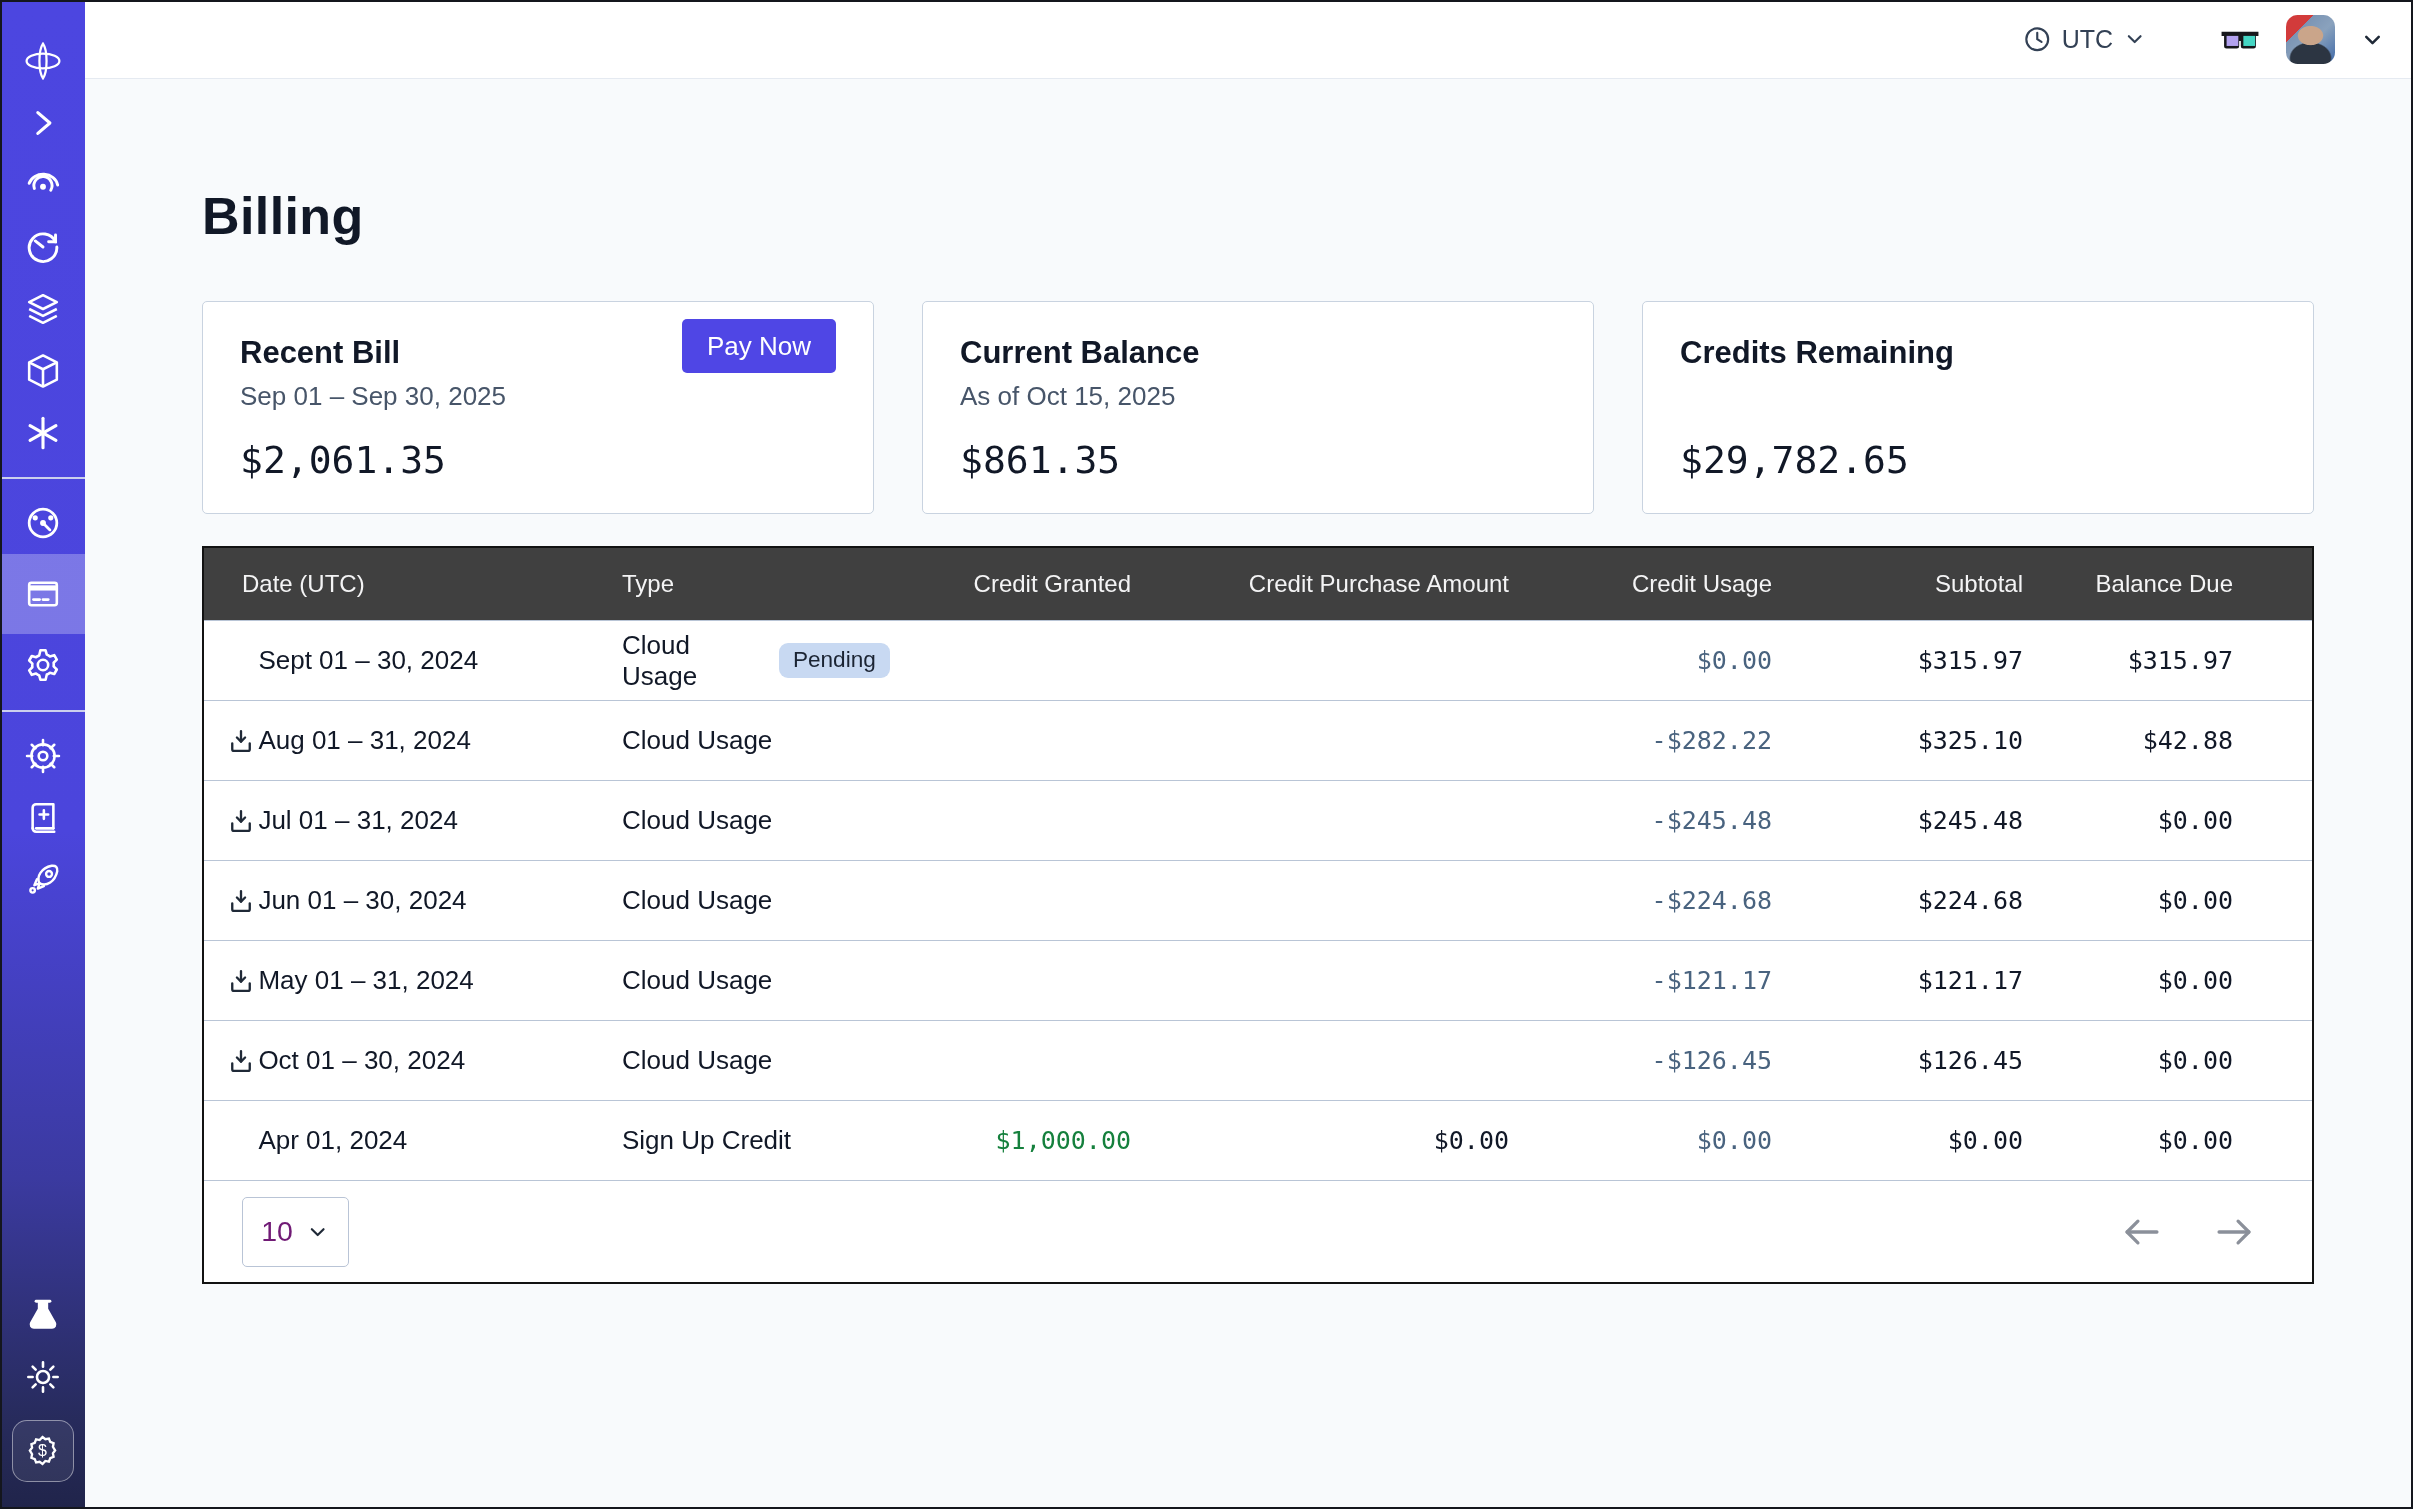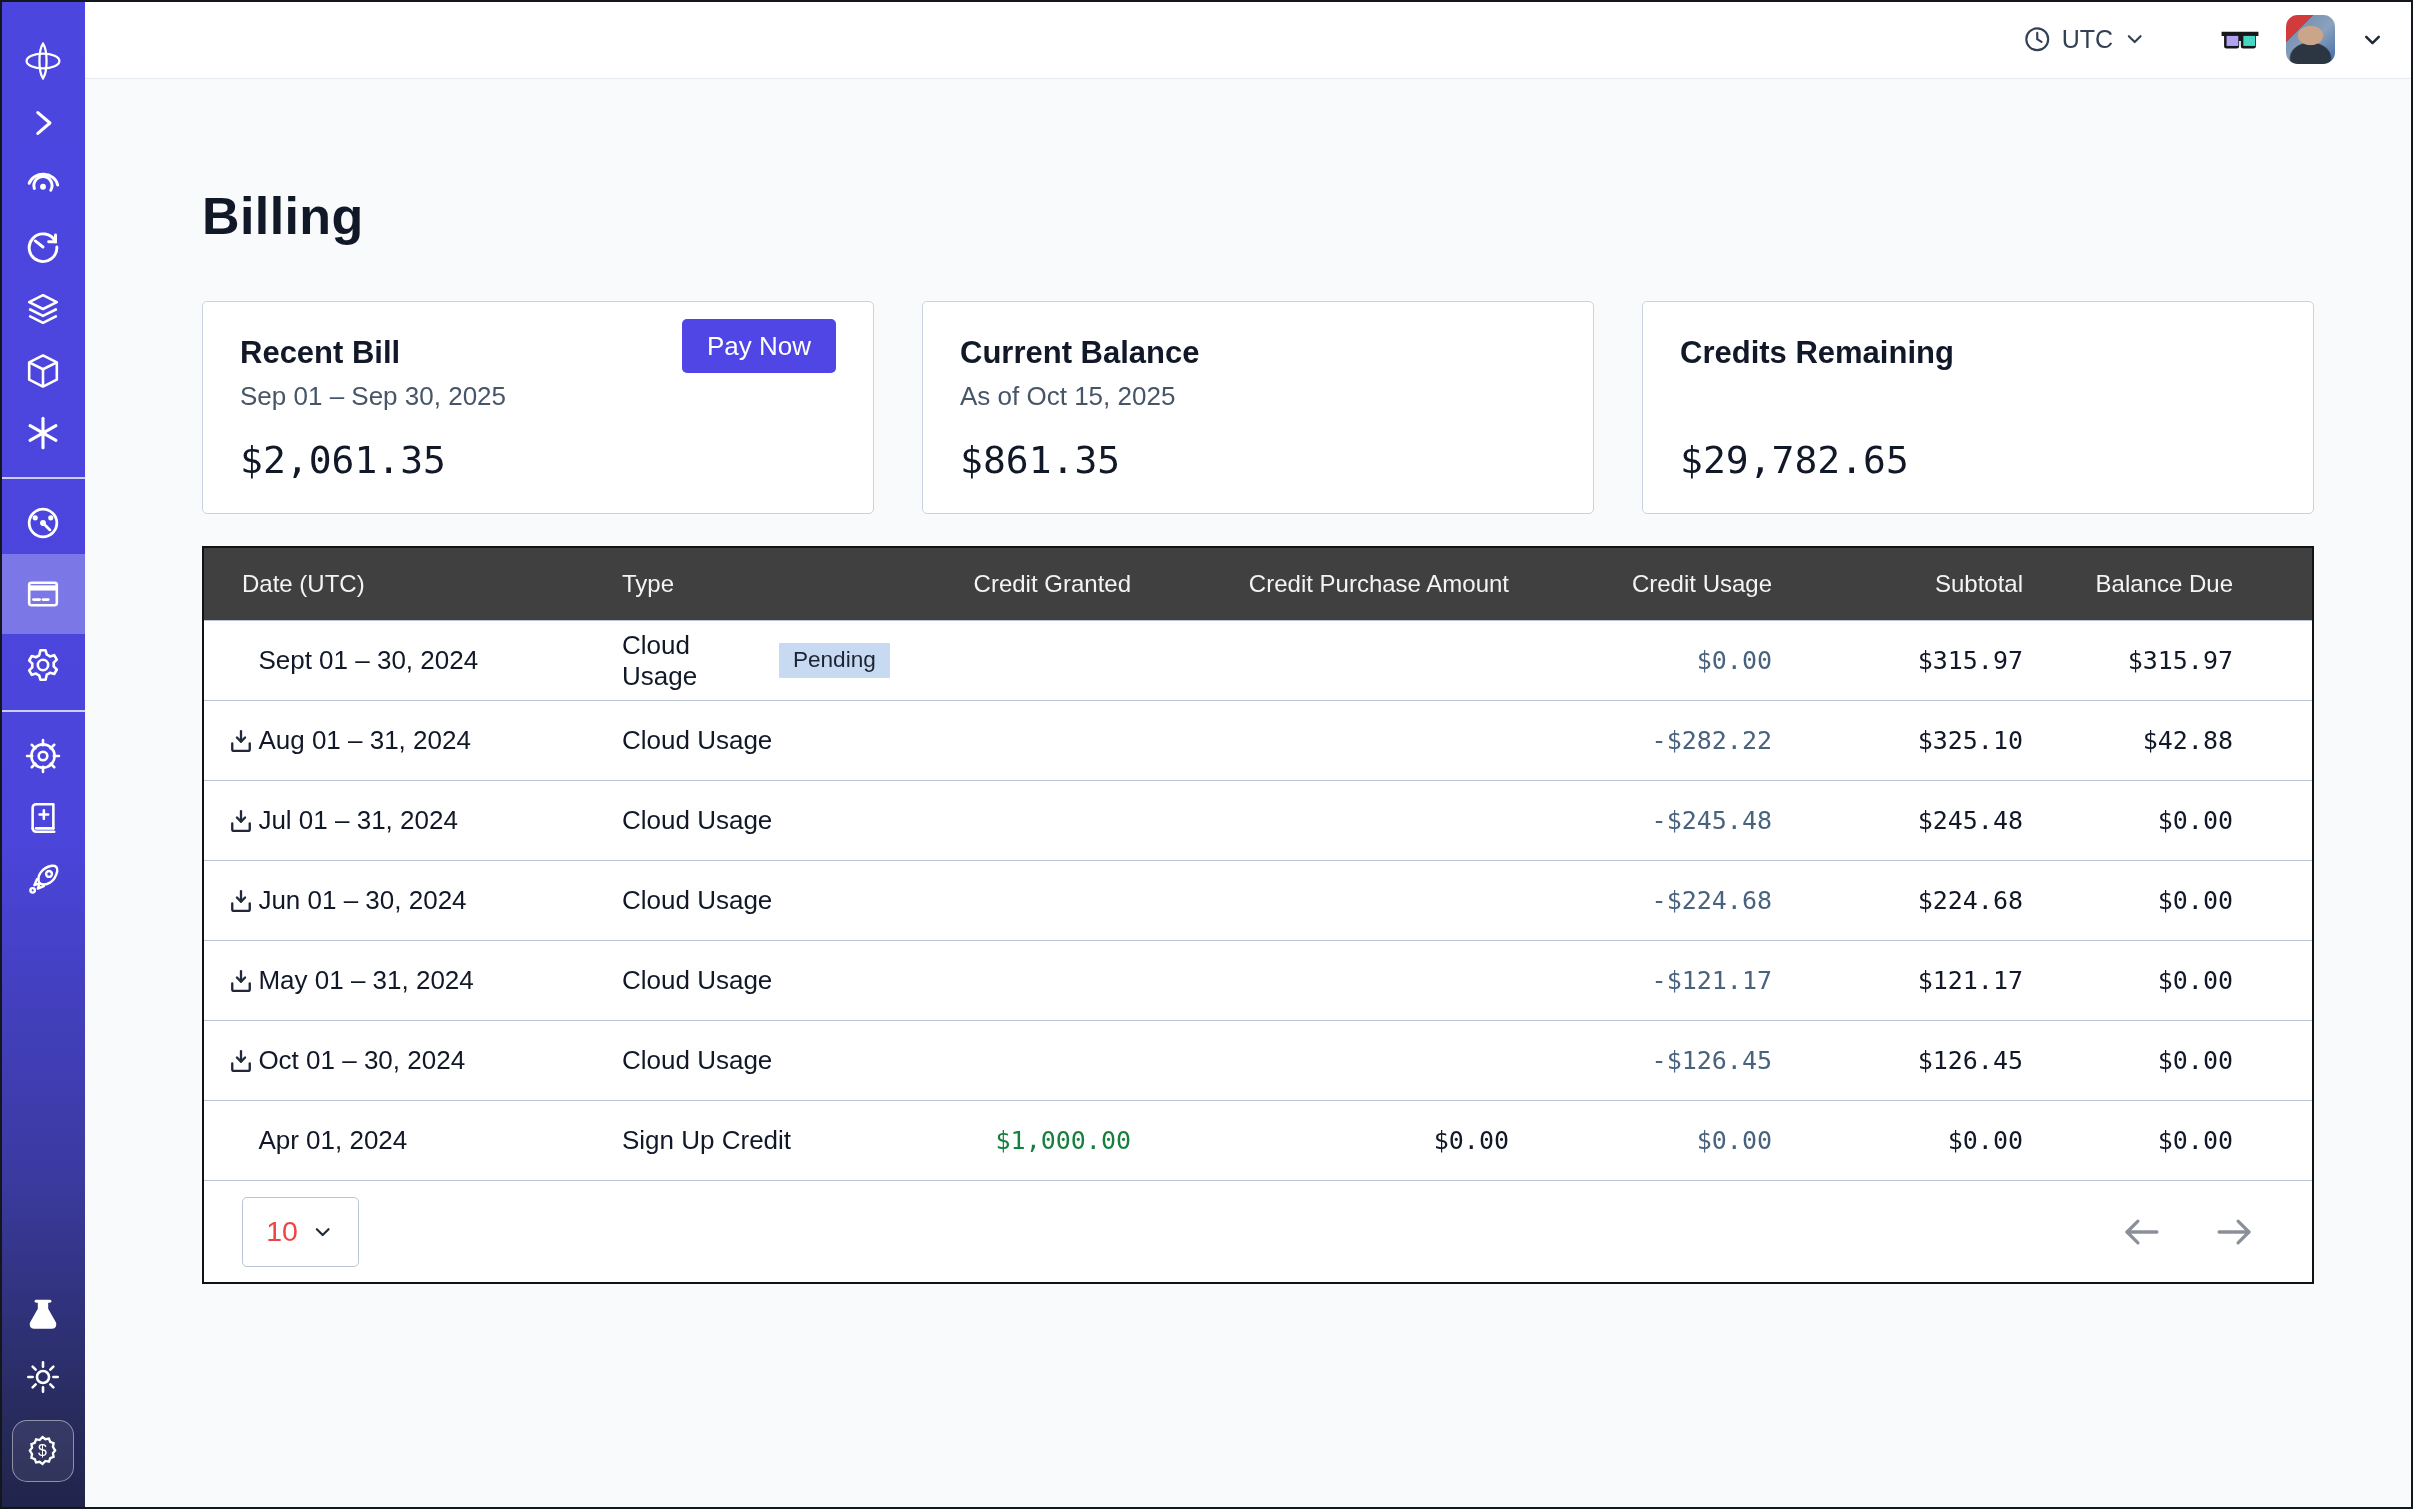--- a/index.html
+++ b/index.html
@@ -102,36 +102,36 @@
   .td-date { display: flex; align-items: center; padding-left: 23.4px; }
   .dl-btn {
     width: 31px; height: 33px; border: none; background: transparent; color: #1f2937;
     cursor: pointer; display: flex; align-items: center; justify-content: flex-start; padding: 0;
     flex: 0 0 31px;
   }
   .dl-btn svg { width: 28px; height: 28px; }
   .dl-spacer { width: 31px; flex: 0 0 31px; }
   .td-type { display: flex; align-items: center; gap: 15px; }
   .badge {
-    background: #c8d9f2; color: #1b2433; font-size: 22.6px; border-radius: 1px;
+    background: #c8d9f2; color: #1b2433; font-size: 22.6px; border-radius: 9px;
     padding: 5.9px 14.2px; line-height: 1;
   }
   .num { text-align: right; font-family: "DejaVu Sans Mono", monospace; font-size: 25px; color: #111827; }
   .c7.num { padding-right: 79px; }
   .num.usage { color: #49637f; }
   .num.green { color: #15803d; }
 
   .tfoot {
     border-top: 1.7px solid #b9c5d6; height: 102px; display: flex; align-items: center;
     justify-content: space-between; padding: 0 59px 0 38px;
   }
   .page-size {
-    width: 117px; height: 70px; border: 1.7px solid #b9c4d6; border-radius: 5px; background: #fff;
+    width: 107px; height: 70px; border: 1.7px solid #b9c4d6; border-radius: 5px; background: #fff;
     display: flex; align-items: center; justify-content: center; gap: 13.4px;
-    font-size: 28.5px; color: #ef4444; cursor: pointer;
+    font-size: 28.5px; color: #701a75; cursor: pointer;
   }
   .pager { display: flex; gap: 54px; }
   .pager-btn { background: none; border: none; color: #8b909a; cursor: pointer; padding: 0; display: flex; }
   .pager-btn svg { width: 38px; height: 30px; }
 </style>
 </head>
 <body>
 
 <div class="screen-frame"></div>
 

